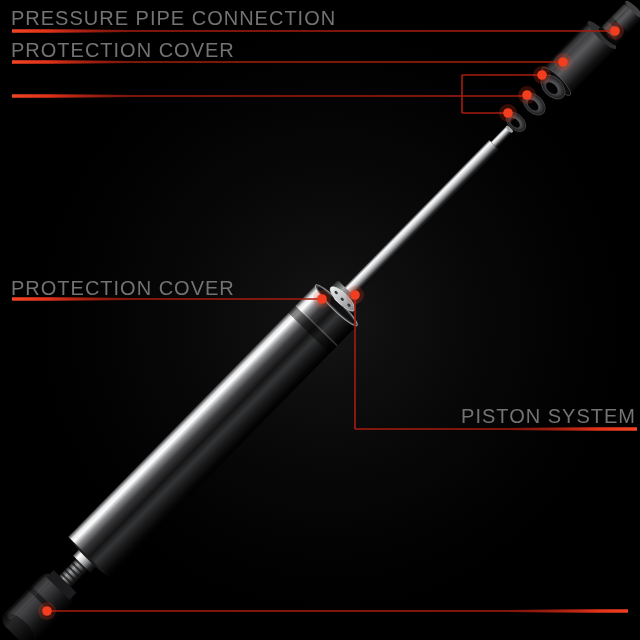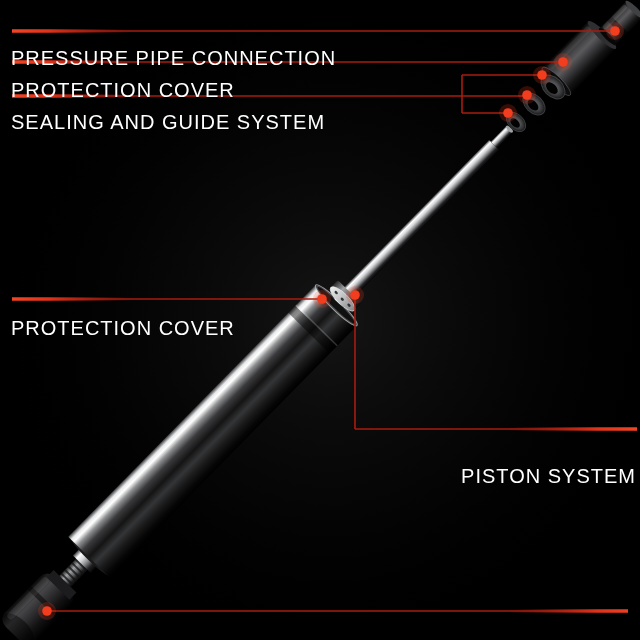--- a/index.html
+++ b/index.html
@@ -2,24 +2,23 @@
 <html><head>
 <meta charset="utf-8">
 <style>
   html,body{margin:0;padding:0;background:#000;}
   .stage{
     position:relative;width:640px;height:640px;overflow:hidden;
     background:#000;font-family:"Liberation Sans",sans-serif;
   }
   .art{position:absolute;left:0;top:0;}
   .label{
-    position:absolute;color:#ffffff;font-size:20px;line-height:20px;
+    position:absolute;color:#737373;font-size:20px;line-height:20px;
     letter-spacing:1px;white-space:nowrap;font-weight:400;
     text-transform:uppercase;
-    margin-top:40px;
   }
   .label.right{text-align:right;}
 </style>
 </head>
 <body>
 
 <div class="stage">
 
   <svg class="art" width="640" height="640" viewBox="0 0 640 640">
     <defs>
@@ -222,16 +221,15 @@
       </g>
       <g>
         <circle cx="47" cy="611" r="9" opacity="0.22"></circle>
           <circle cx="47" cy="611" r="4.8"></circle>
       </g>
     </g>
   </svg>
 
   <div class="label" style="left:11px;top:8px;">PRESSURE PIPE CONNECTION</div>
   <div class="label" style="left:11px;top:40px;">PROTECTION COVER</div>
-  <div class="label" style="left:11px;top:72px;">SEALING AND GUIDE SYSTEM</div>
   <div class="label" style="left:11px;top:278px;">PROTECTION COVER</div>
-  <div class="label right" style="right:4px;top:426px;">PISTON SYSTEM</div>
+  <div class="label right" style="right:4px;top:406px;">PISTON SYSTEM</div>
 </div>
 
 </body></html>

